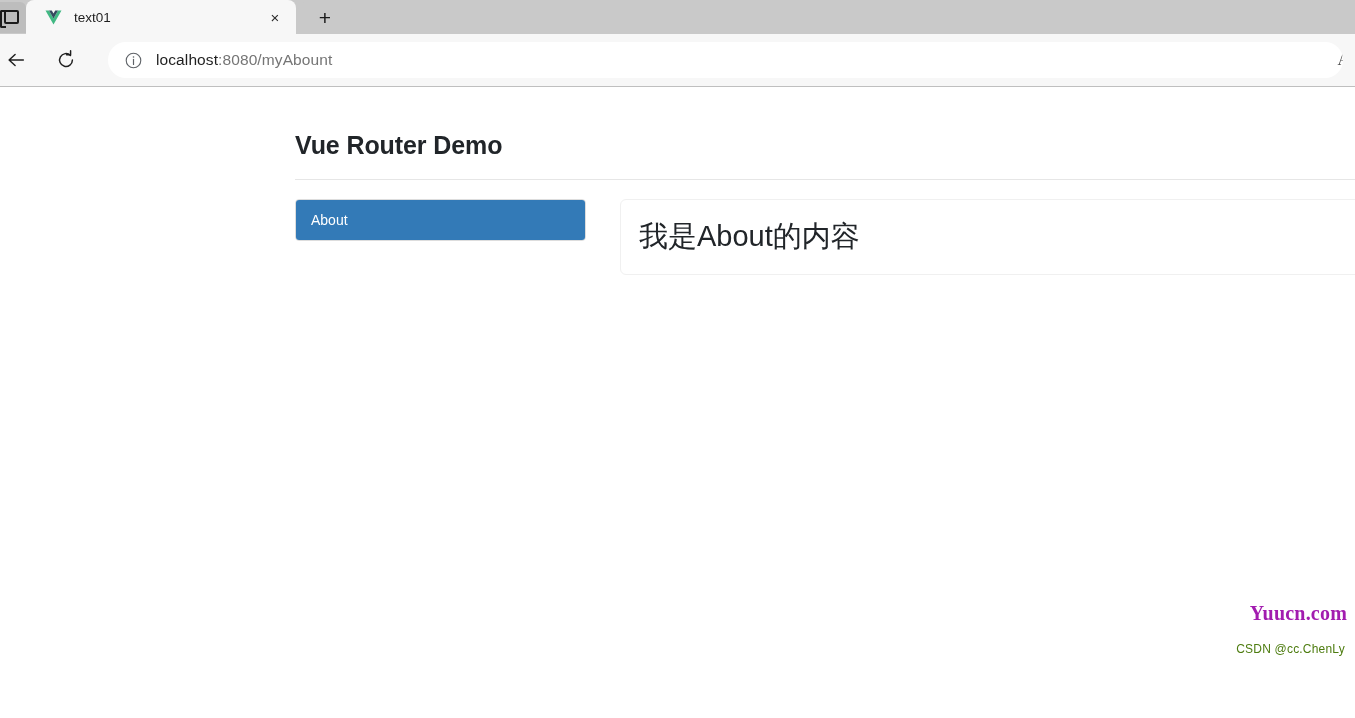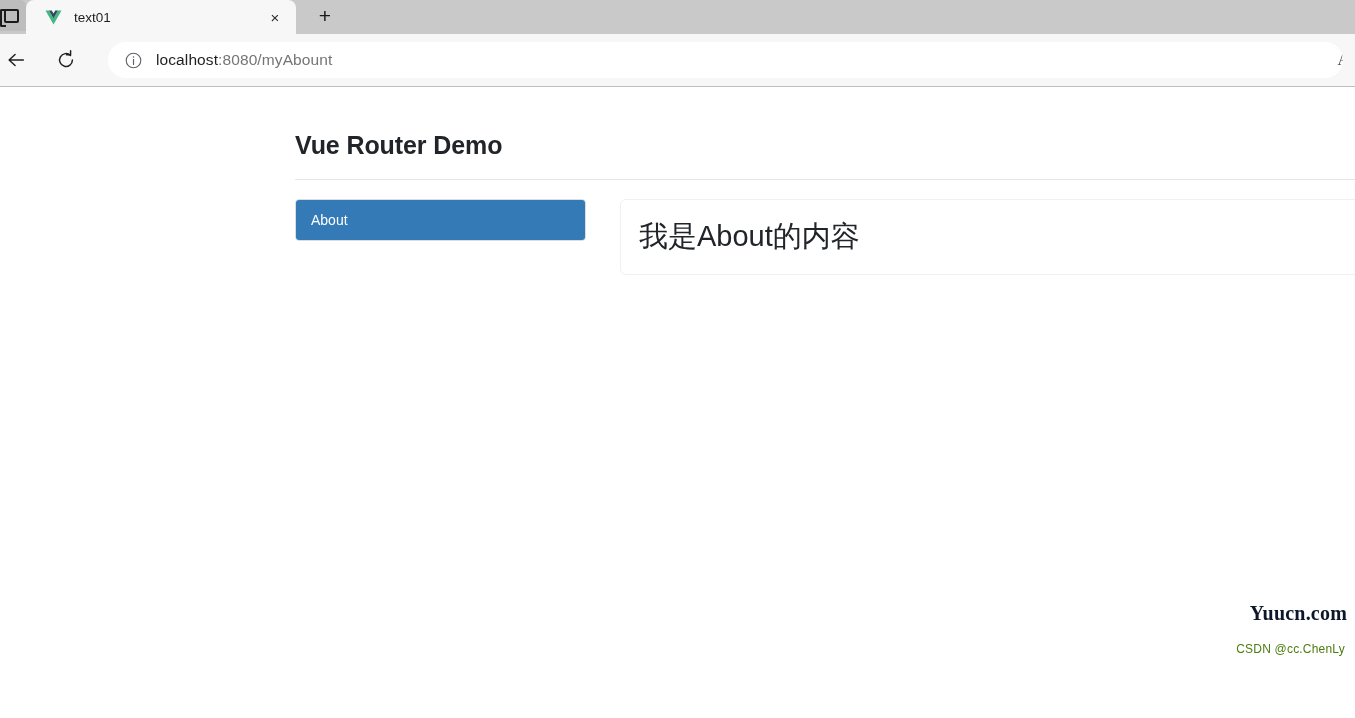--- a/index.html
+++ b/index.html
@@ -18,21 +18,21 @@
     height: 718px;
     position: relative;
     background: #ffffff;
   }
 
   
   .tab-strip {
     height: 34px;
     background: #c9c9c9;
     display: flex;
-    align-items: flex-start;
+    align-items: center;
     position: relative;
   }
 
   .vertical-tabs-btn {
     width: 34px;
     height: 31px;
     margin-left: -8px;
     background: #bdbdbd;
     border-radius: 0 6px 0 0;
     display: flex;
@@ -275,21 +275,21 @@
   }
 
   
   .watermark-main {
     position: absolute;
     right: 8px;
     top: 515px;
     font-family: "Liberation Serif", "DejaVu Serif", serif;
     font-size: 20px;
     font-weight: bold;
-    color: #0f172a;
+    color: #a21caf;
     letter-spacing: 0.2px;
   }
 
   .watermark-sub {
     position: absolute;
     right: 10px;
     top: 555px;
     font-size: 12px;
     color: #4d7c0f;
     letter-spacing: 0.2px;

